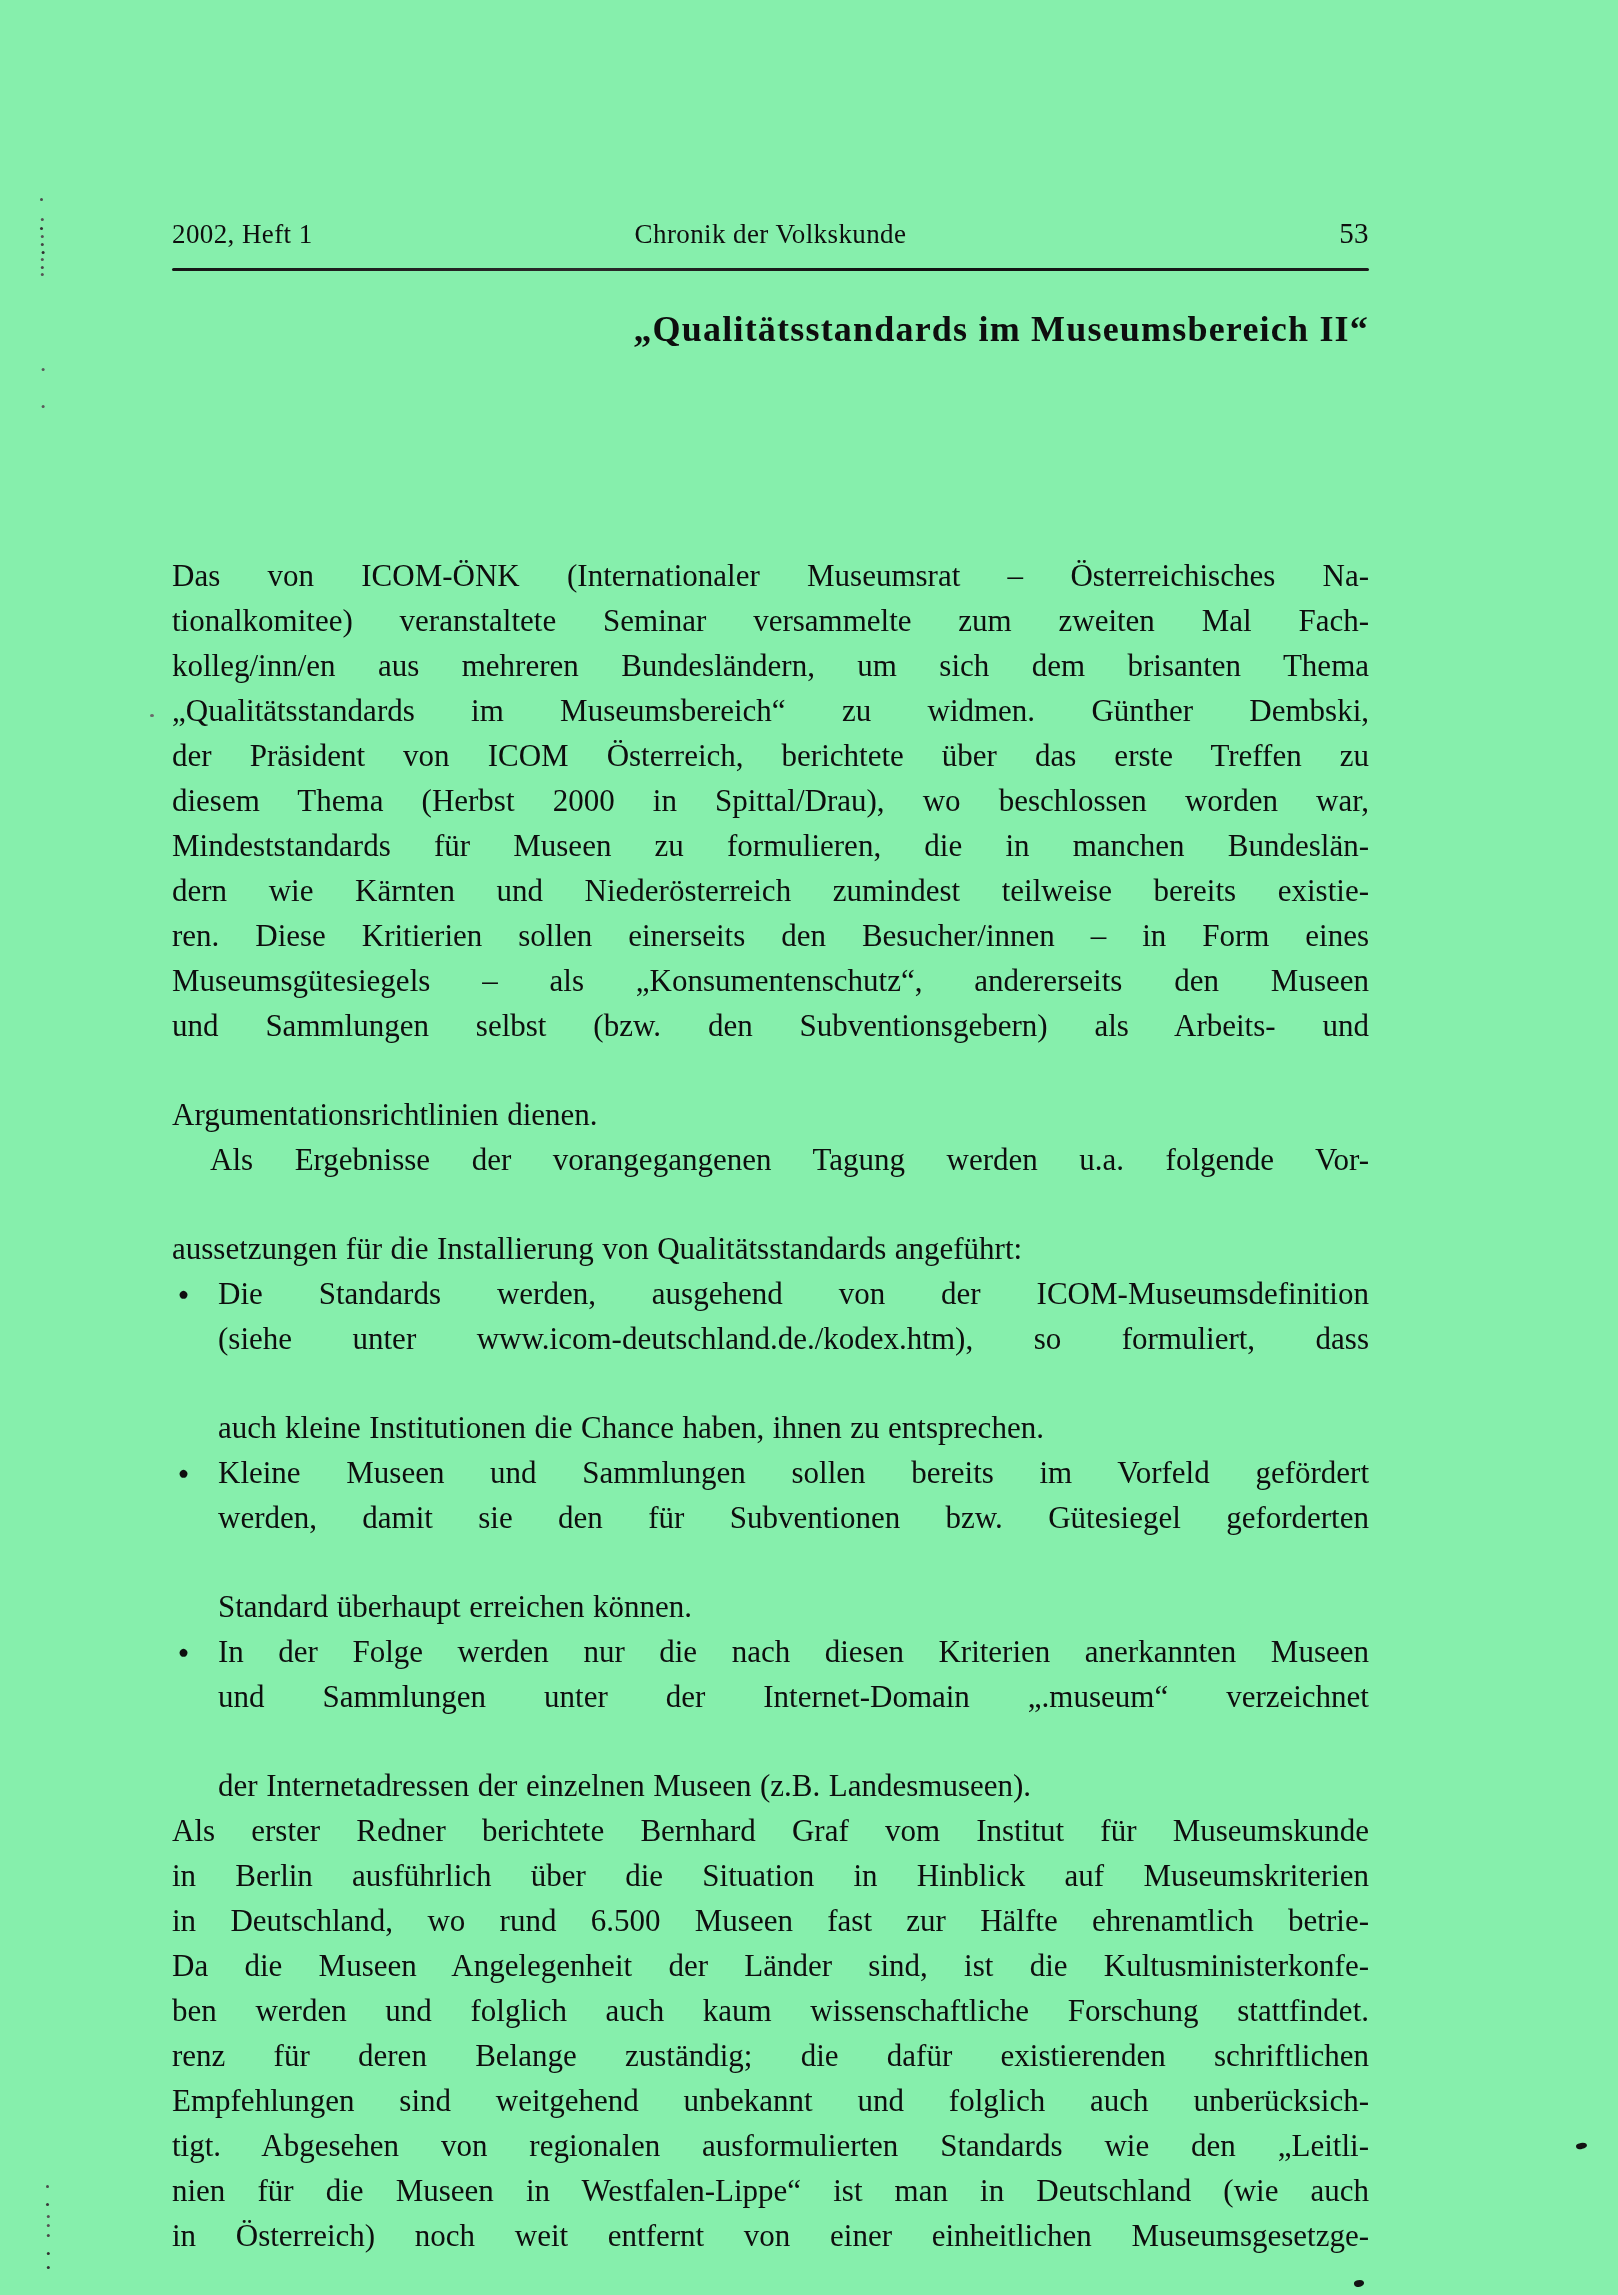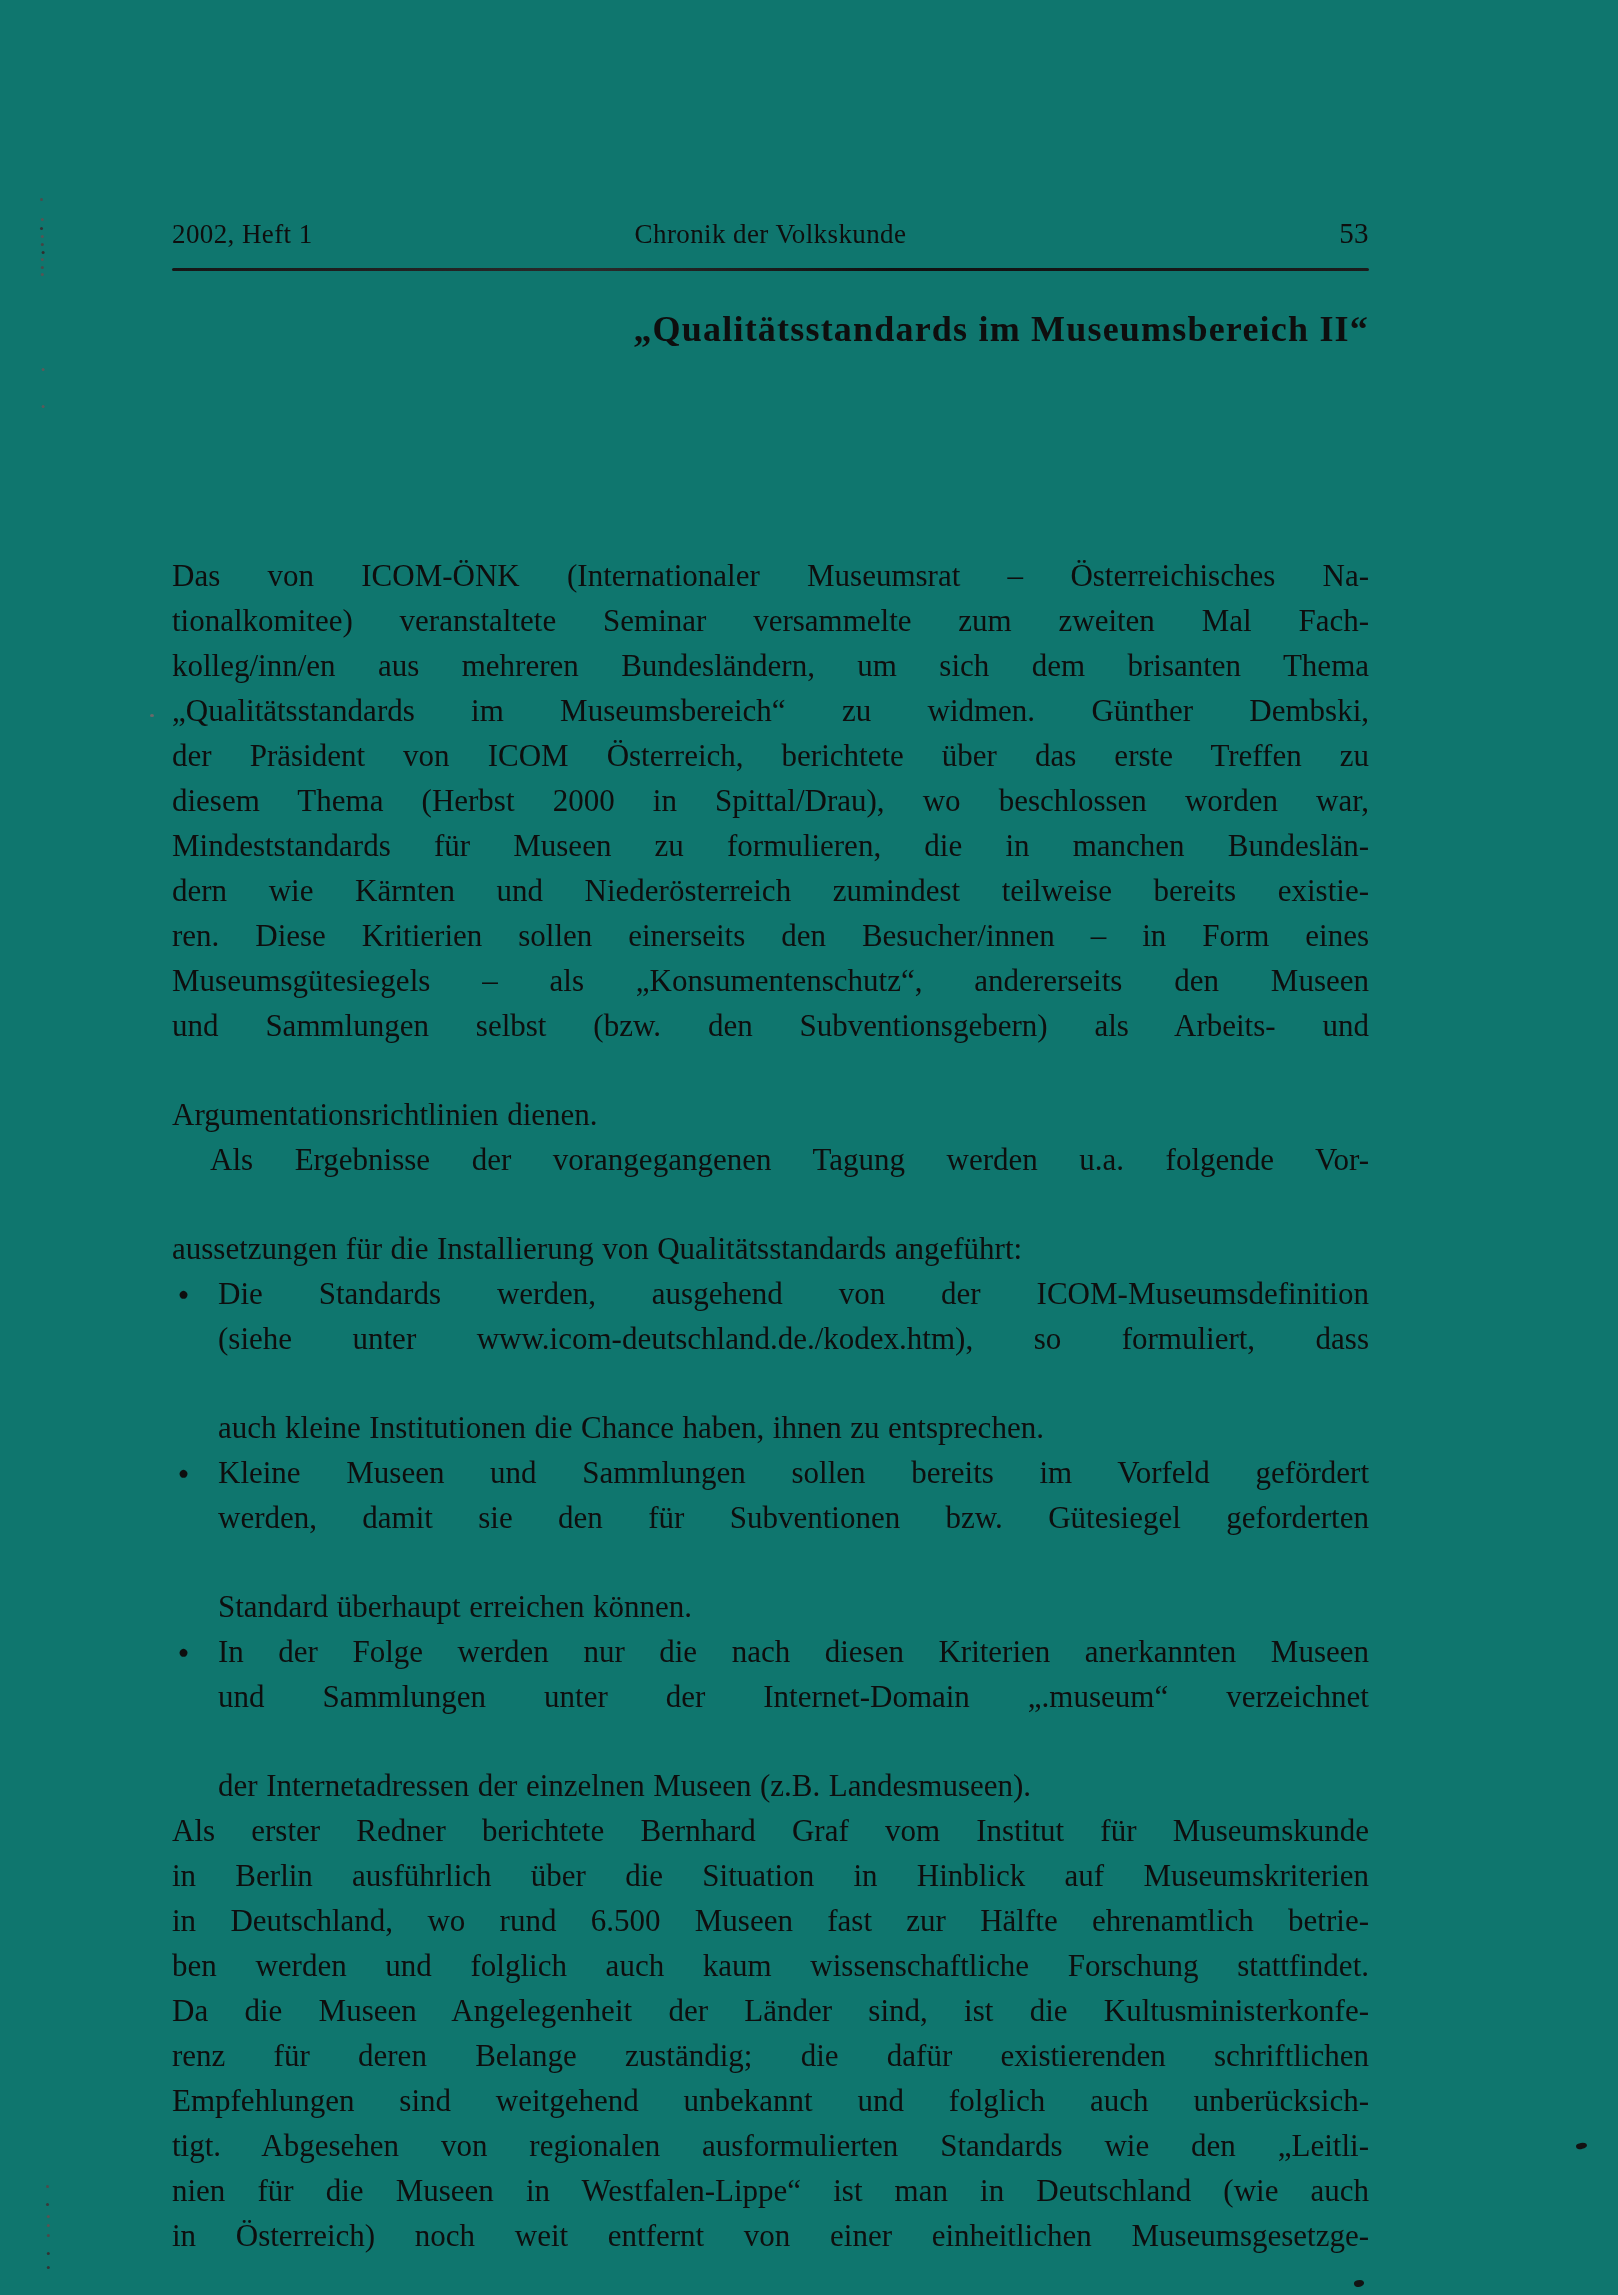--- a/index.html
+++ b/index.html
@@ -1,20 +1,20 @@
 <!DOCTYPE html>
 <html style="font-size:13px"><head>
 <meta charset="utf-8">
 <style>
   html, body { margin: 0; padding: 0; background: #e8e8e8; }
   .page {
     position: relative;
     width: 1618px;
     height: 2295px;
-    background: #0f766e;
+    background: #86efac;
     color: #0e0e0e;
     font-family: "Liberation Serif", "DejaVu Serif", serif;
     overflow: hidden;
   }
   
   .runhead {
     position: absolute;
     left: 172px;
     top: 217px;
     width: 1197px;
@@ -148,22 +148,22 @@
       <div class="para bullet">
         <span class="marker">●</span>
         <div class="line">In der Folge werden nur die nach diesen Kriterien anerkannten Museen</div>
         <div class="line">und Sammlungen unter der Internet-Domain „.museum“ verzeichnet</div>
         <div class="line last">der Internetadressen der einzelnen Museen (z.B. Landesmuseen).</div>
       </div>
       <div class="para">
         <div class="line">Als erster Redner berichtete Bernhard Graf vom Institut für Museumskunde</div>
         <div class="line">in Berlin ausführlich über die Situation in Hinblick auf Museumskriterien</div>
         <div class="line">in Deutschland, wo rund 6.500 Museen fast zur Hälfte ehrenamtlich betrie-</div>
+        <div class="line">Da die Museen Angelegenheit der Länder sind, ist die Kultusministerkonfe-</div>
         <div class="line">ben werden und folglich auch kaum wissenschaftliche Forschung stattfindet.</div>
-        <div class="line">Da die Museen Angelegenheit der Länder sind, ist die Kultusministerkonfe-</div>
         <div class="line">renz für deren Belange zuständig; die dafür existierenden schriftlichen</div>
         <div class="line">Empfehlungen sind weitgehend unbekannt und folglich auch unberücksich-</div>
         <div class="line">tigt. Abgesehen von regionalen ausformulierten Standards wie den „Leitli-</div>
         <div class="line">nien für die Museen in Westfalen-Lippe“ ist man in Deutschland (wie auch</div>
         <div class="line">in Österreich) noch weit entfernt von einer einheitlichen Museumsgesetzge-</div>
         <div class="line last">bung.</div>
       </div>
     </div>
 
   <div class="dotcol dots-top"></div>

